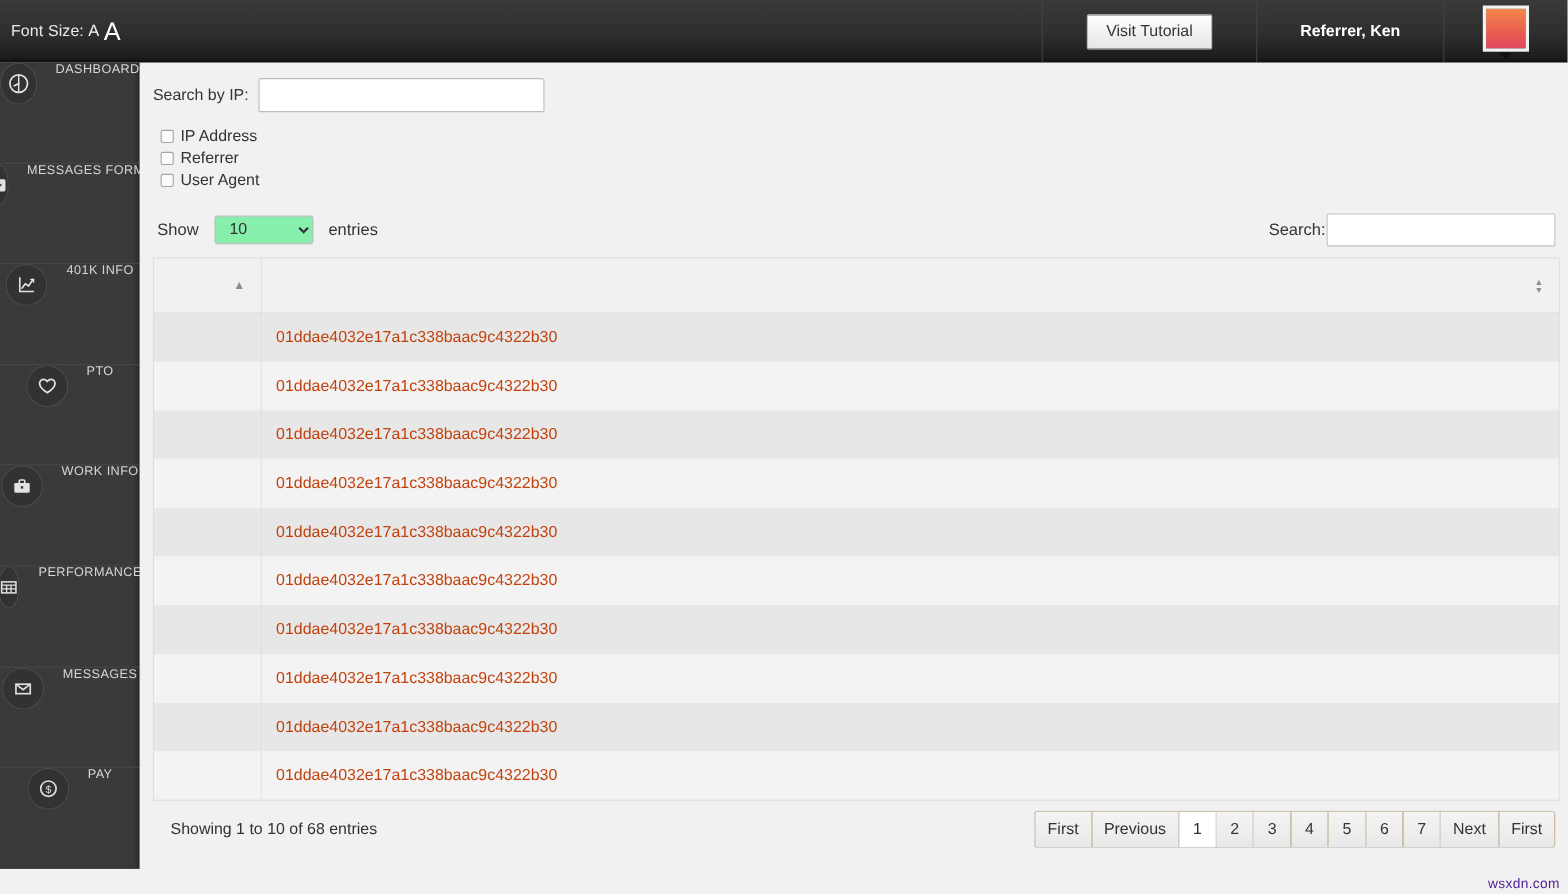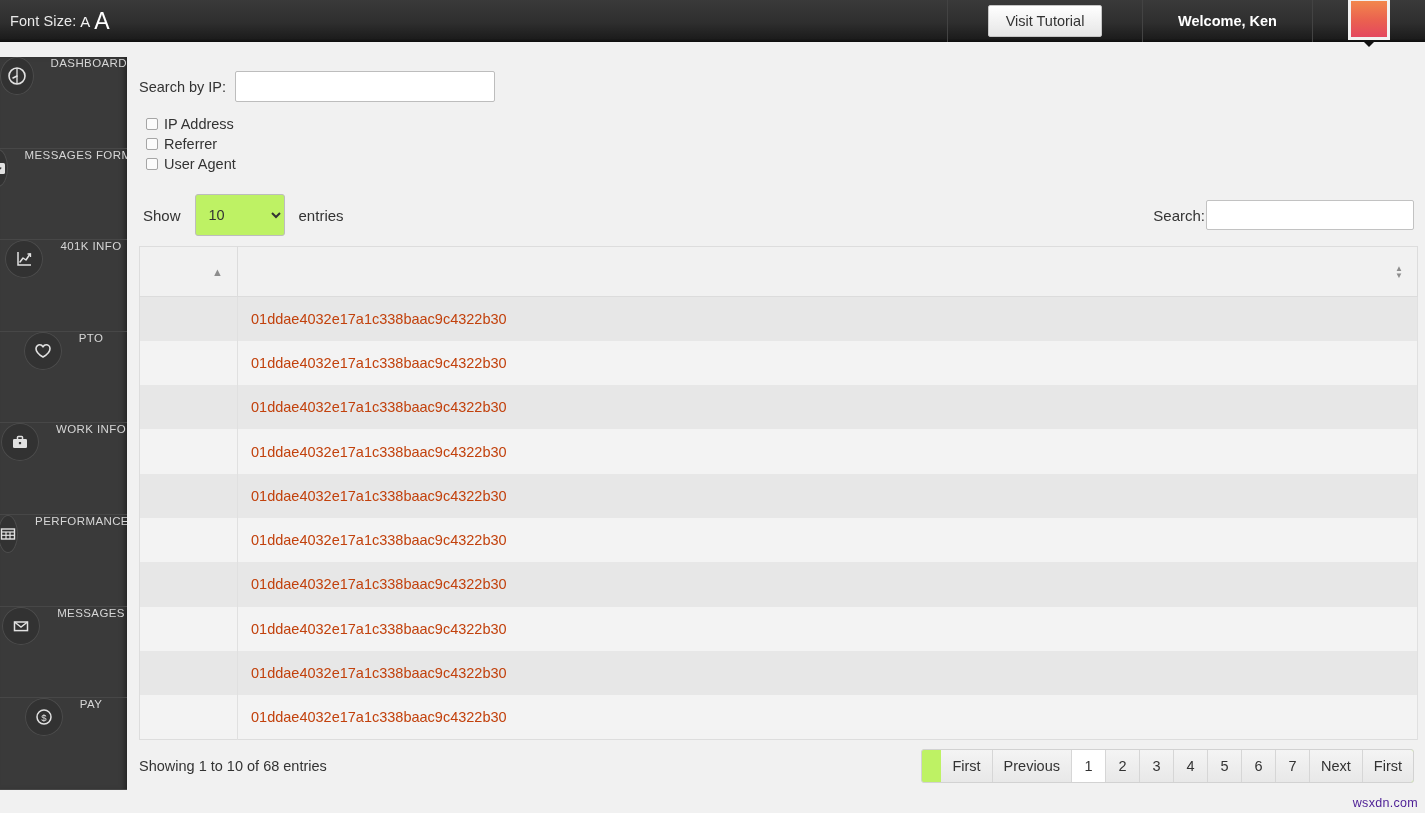--- a/index.html
+++ b/index.html
@@ -10,21 +10,21 @@
     overflow: hidden;
     font-family: "Liberation Sans", sans-serif;
     background: #f1f1f1;
   }
 
   
   .header {
     position: absolute;
     top: 0; left: 0;
     width: 1425px;
-    height: 42px;
+    height: 57px;
     background: linear-gradient(to bottom, #3a3a3a 0%, #2e2e2e 55%, #1c1c1c 92%, #0d0d0d 100%);
     display: flex;
     align-items: stretch;
   }
   .header-left {
     display: flex;
     align-items: center;
     padding-left: 10px;
     flex: 1 1 auto;
   }
@@ -190,24 +190,24 @@
   .show-entries {
     display: flex;
     align-items: center;
     gap: 14px;
     font-size: 15px;
     color: #333;
     margin-left: 4px;
   }
   .entries-select {
     width: 90px;
-    height: 42px;
+    height: 26px;
     border: 1px solid #bdbdbd;
     border-radius: 3px;
-    background: #bef264;
+    background: #86efac;
     font-size: 14.5px;
     padding-left: 9px;
     color: #333;
     font-family: "Liberation Sans", sans-serif;
   }
   .search-box {
     display: flex;
     align-items: center;
     font-size: 15px;
     color: #333;
@@ -266,29 +266,28 @@
   .table-footer {
     display: flex;
     align-items: center;
     justify-content: space-between;
     margin-top: 9px;
     padding-right: 3px;
   }
   .showing-text {
     font-size: 14.5px;
     color: #333;
-    margin-left: 0;
+    margin-left: 16px;
   }
   .pagination {
     display: flex;
     border: 1px solid #d2d2d2;
     border-radius: 3px;
     overflow: hidden;
-    background: #bef264;
-    padding-left: 19px;
+    background: #a16207;
   }
   .page-btn {
     min-width: 34px;
     height: 32px;
     display: flex;
     align-items: center;
     justify-content: center;
     padding: 0 11px;
     font-size: 14.5px;
     color: #333;
@@ -319,21 +318,21 @@
     <span class="fontsize-label">Font Size:</span>
     <span class="fontsize-small">A</span>
     <span class="fontsize-big">A</span>
   </div>
 
   <div class="header-cell cell-tutorial">
     <button class="tutorial-btn">Visit Tutorial</button>
   </div>
 
   <div class="header-cell cell-welcome">
-    <span class="welcome-text">Welcome, Ken</span>
+    <span class="welcome-text">Referrer, Ken</span>
   </div>
 
   <div class="header-cell cell-avatar">
     <div class="avatar-wrap">
       <div class="avatar"></div>
       <div class="avatar-caret"></div>
     </div>
   </div>
 </div>
 

